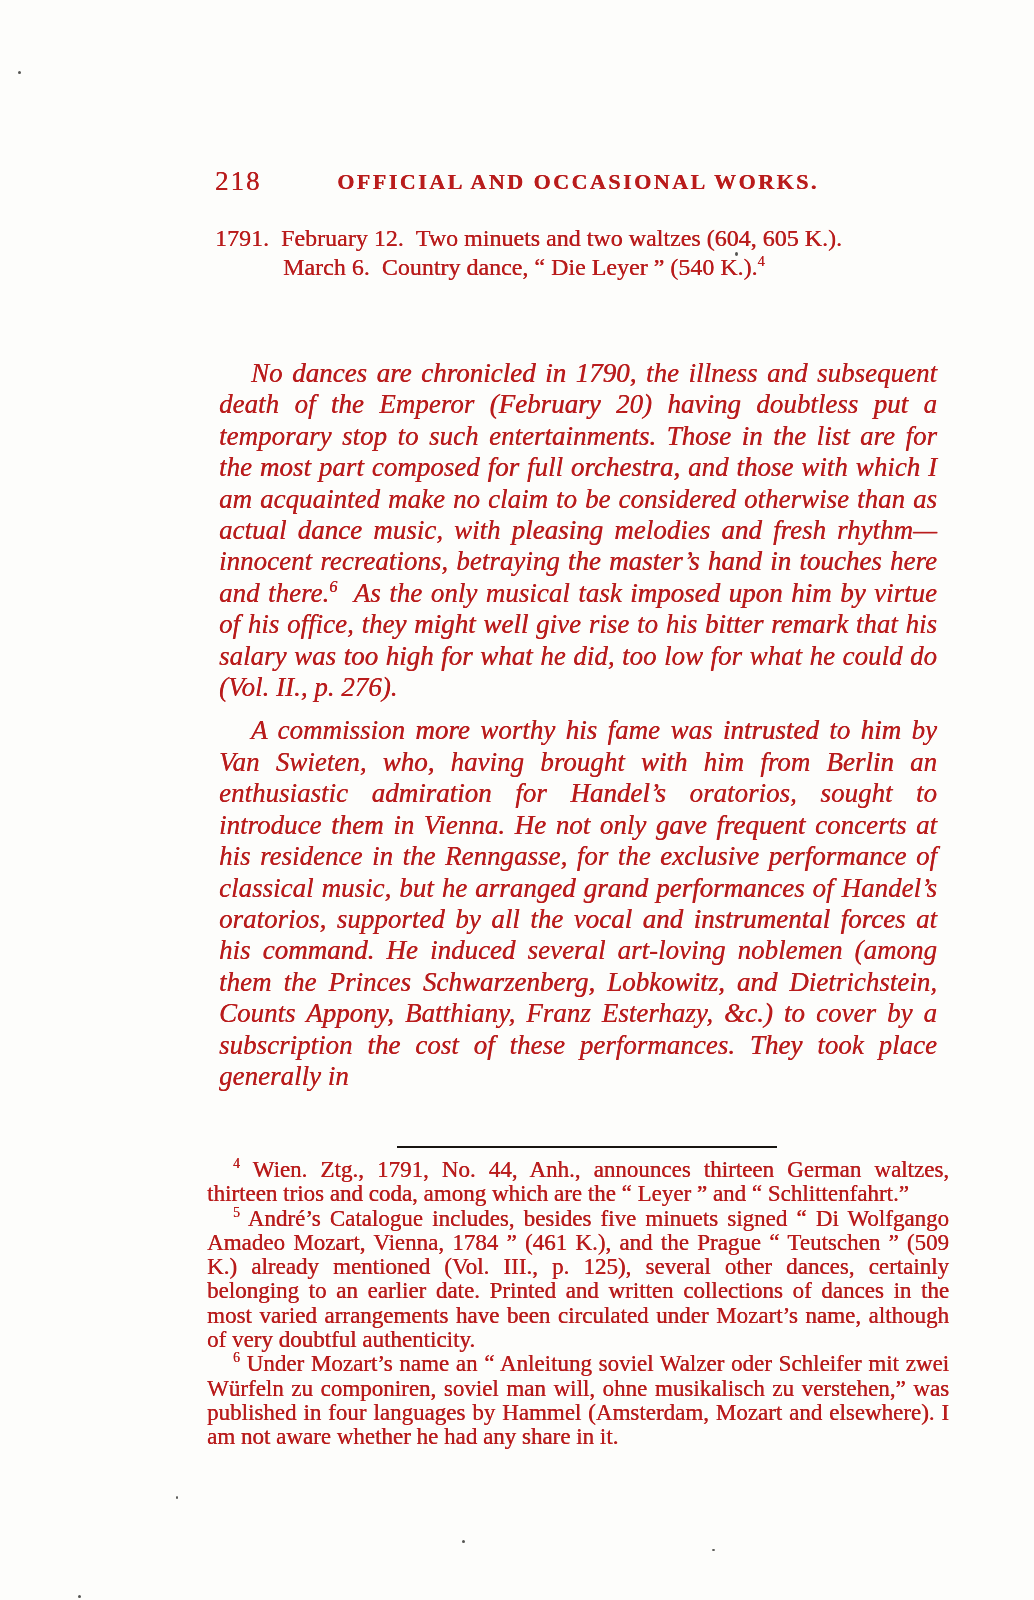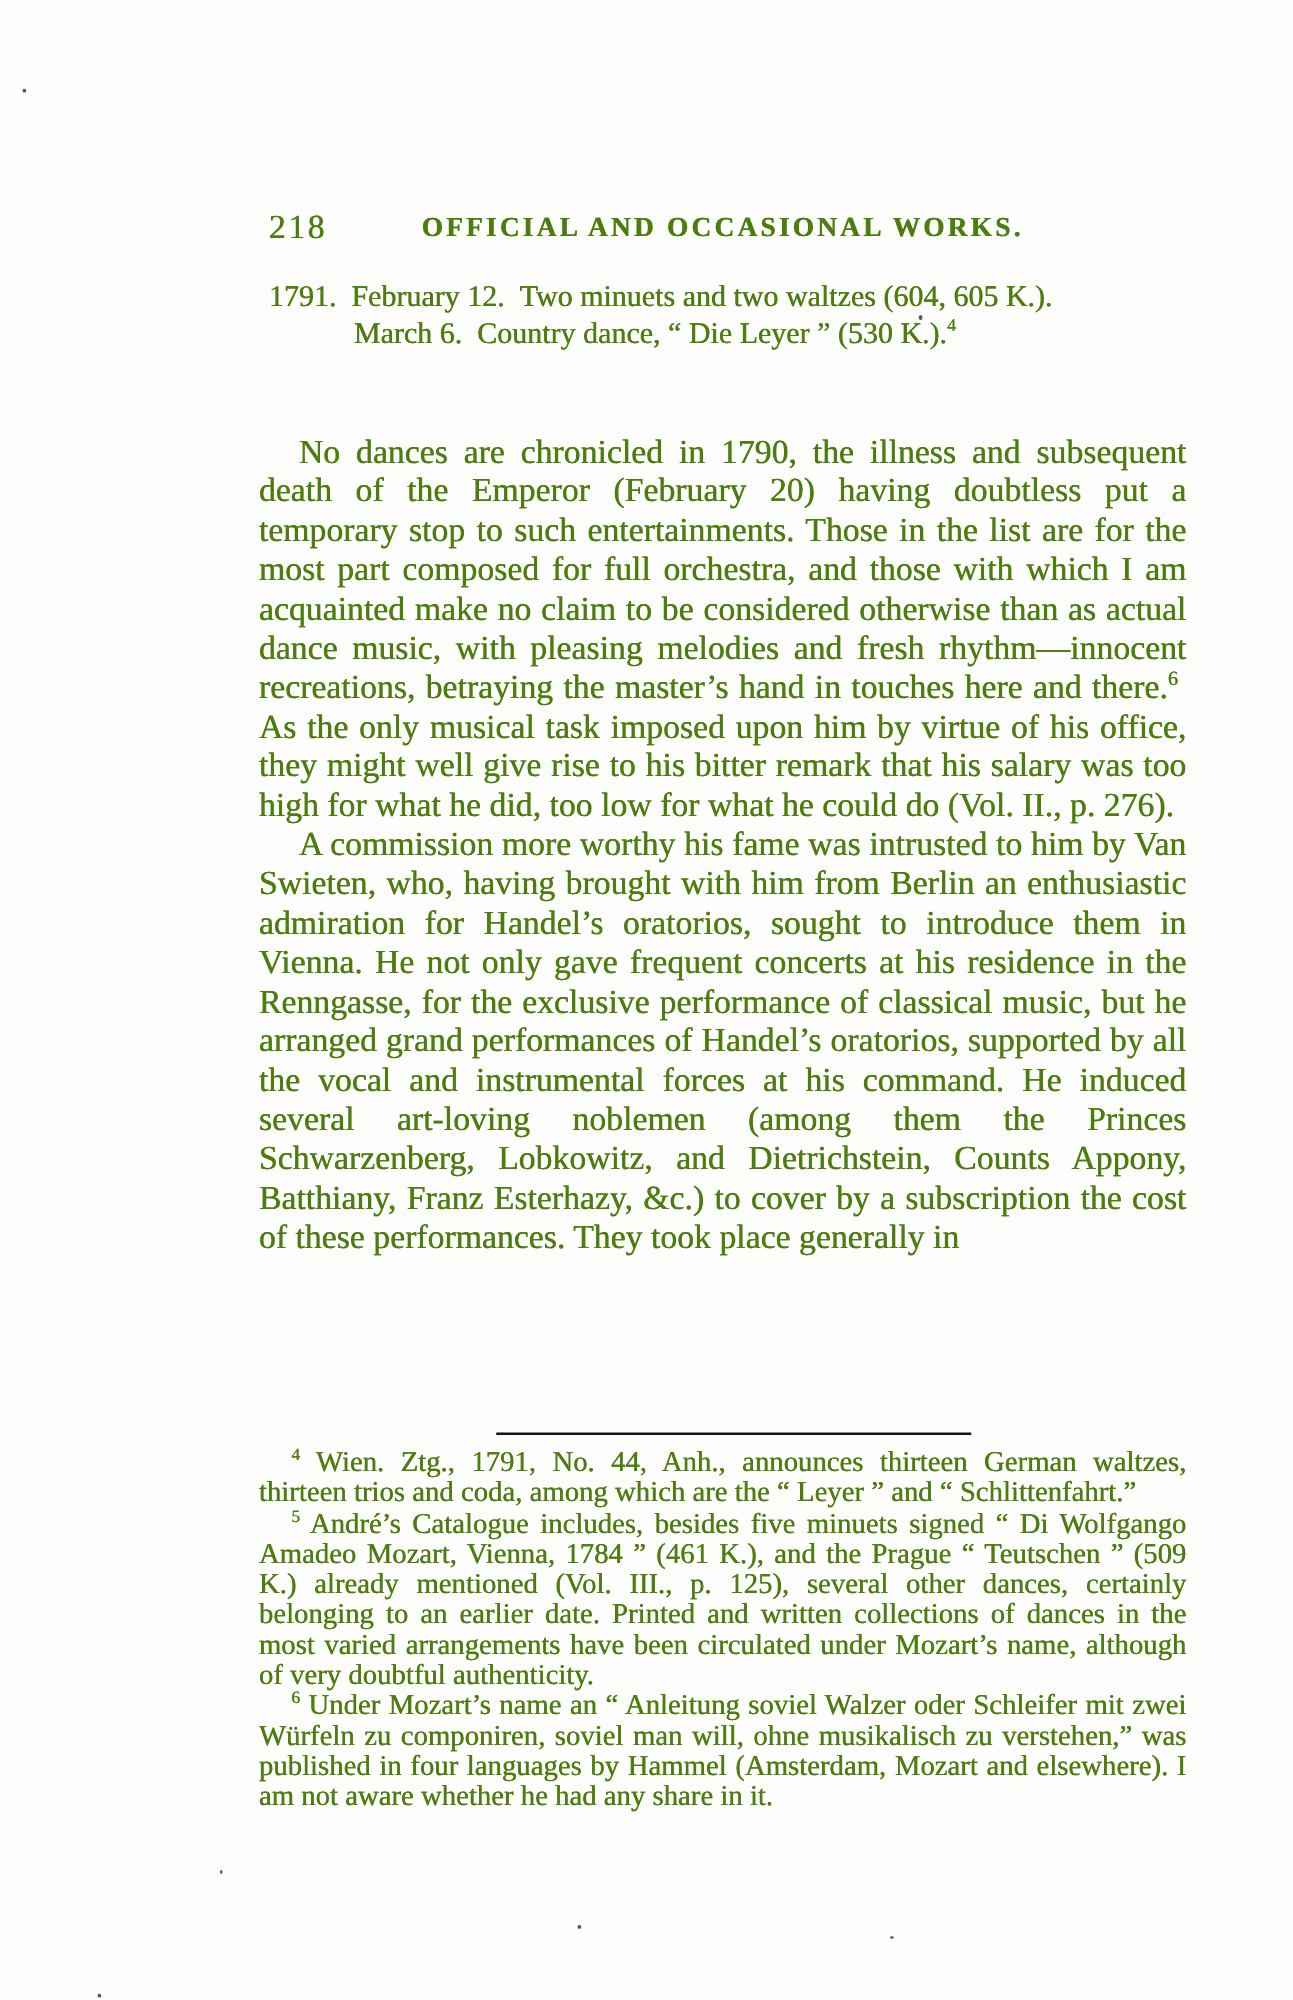--- a/index.html
+++ b/index.html
@@ -6,21 +6,21 @@
     margin: 0;
     padding: 0;
     background: #e8e8e6;
   }
   .page {
     position: relative;
     width: 1034px;
     height: 1600px;
     margin: 0 auto;
     background: #fdfdfb;
-    color: #4d7c0f;
+    color: #b91c1c;
     font-family: "Liberation Serif", "DejaVu Serif", serif;
     overflow: hidden;
     
     text-shadow: 0.35px 0 0 currentColor;
   }
   .column {
     position: absolute;
     left: 207px;
     width: 742px;
   }
@@ -66,22 +66,23 @@
   .works-list .indent2 { padding-left: 184px; }
 
   
   .body-text {
     top: 346px;
     font-size: 27px;
     line-height: 31.4px;
     text-align: justify;
   }
   .body-text p {
-    margin: 0;
+    margin: 12px;
     text-indent: 32px;
+    font-style: italic;
   }
 
   sup.note-ref {
     font-size: 60%;
     line-height: 0;
     vertical-align: super;
     letter-spacing: 0;
   }
 
   
@@ -122,21 +123,21 @@
   <header class="column running-head">
     <span class="page-num">218</span>
     <span class="head-title">OFFICIAL AND OCCASIONAL WORKS.</span>
   </header>
 
   <section class="column works-list">
     <div class="list-line">
       <span class="year">1791.</span><span class="date">February 12.</span><span class="entry-text">Two minuets and two waltzes (604, 605 K.).</span>
     </div>
     <div class="list-line indent1">
-      <span class="date">March 6.</span><span class="entry-text">Country dance, “ Die Leyer ” (530 K.).</span><sup class="note-ref">4</sup>
+      <span class="date">March 6.</span><span class="entry-text">Country dance, “ Die Leyer ” (540 K.).</span><sup class="note-ref">4</sup>
     </div>
   </section>
 
   <section class="column body-text">
     <p><span>No dances are chronicled in 1790, the illness and subsequent death of the Emperor (February 20) having doubtless put a temporary stop to such entertainments.  Those in the list are for the most part composed for full orchestra, and those with which I am acquainted make no claim to be considered otherwise than as actual dance music, with pleasing melodies and fresh rhythm—innocent recreations, betraying the master’s hand in touches here and there.</span><sup class="note-ref">6</sup>&nbsp; <span>As the only musical task imposed upon him by virtue of his office, they might well give rise to his bitter remark that his salary was too high for what he did, too low for what he could do (Vol. II., p. 276).</span></p>
     <p>A commission more worthy his fame was intrusted to him by Van Swieten, who, having brought with him from Berlin an enthusiastic admiration for Handel’s oratorios, sought to introduce them in Vienna.  He not only gave frequent concerts at his residence in the Renngasse, for the exclusive performance of classical music, but he arranged grand performances of Handel’s oratorios, supported by all the vocal and instrumental forces at his command.  He induced several art-loving noblemen (among them the Princes Schwarzenberg, Lobkowitz, and Dietrichstein, Counts Appony, Batthiany, Franz Esterhazy, &amp;c.) to cover by a subscription the cost of these performances.  They took place generally in</p>
   </section>
 
   <div class="footnote-rule"></div>
 

